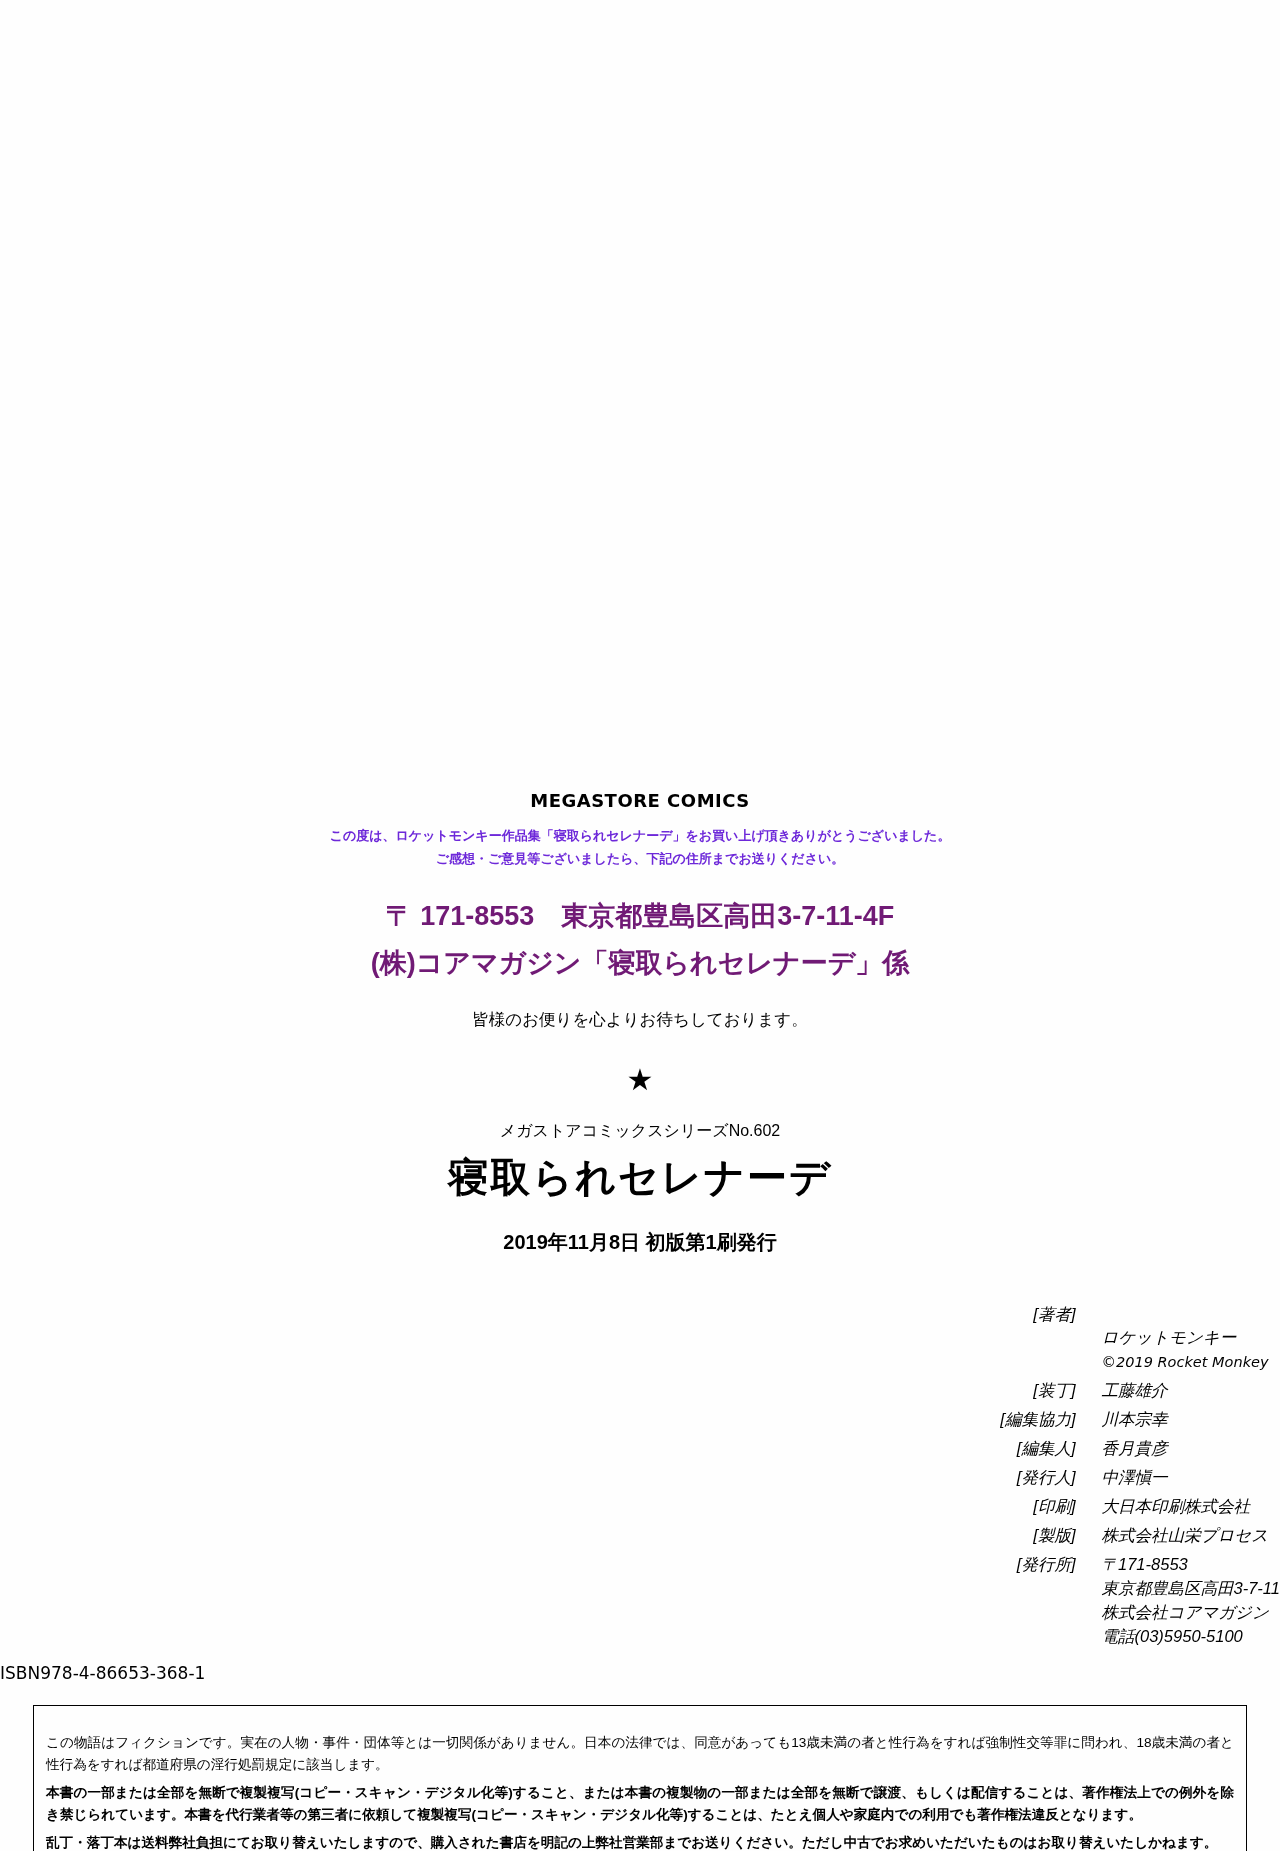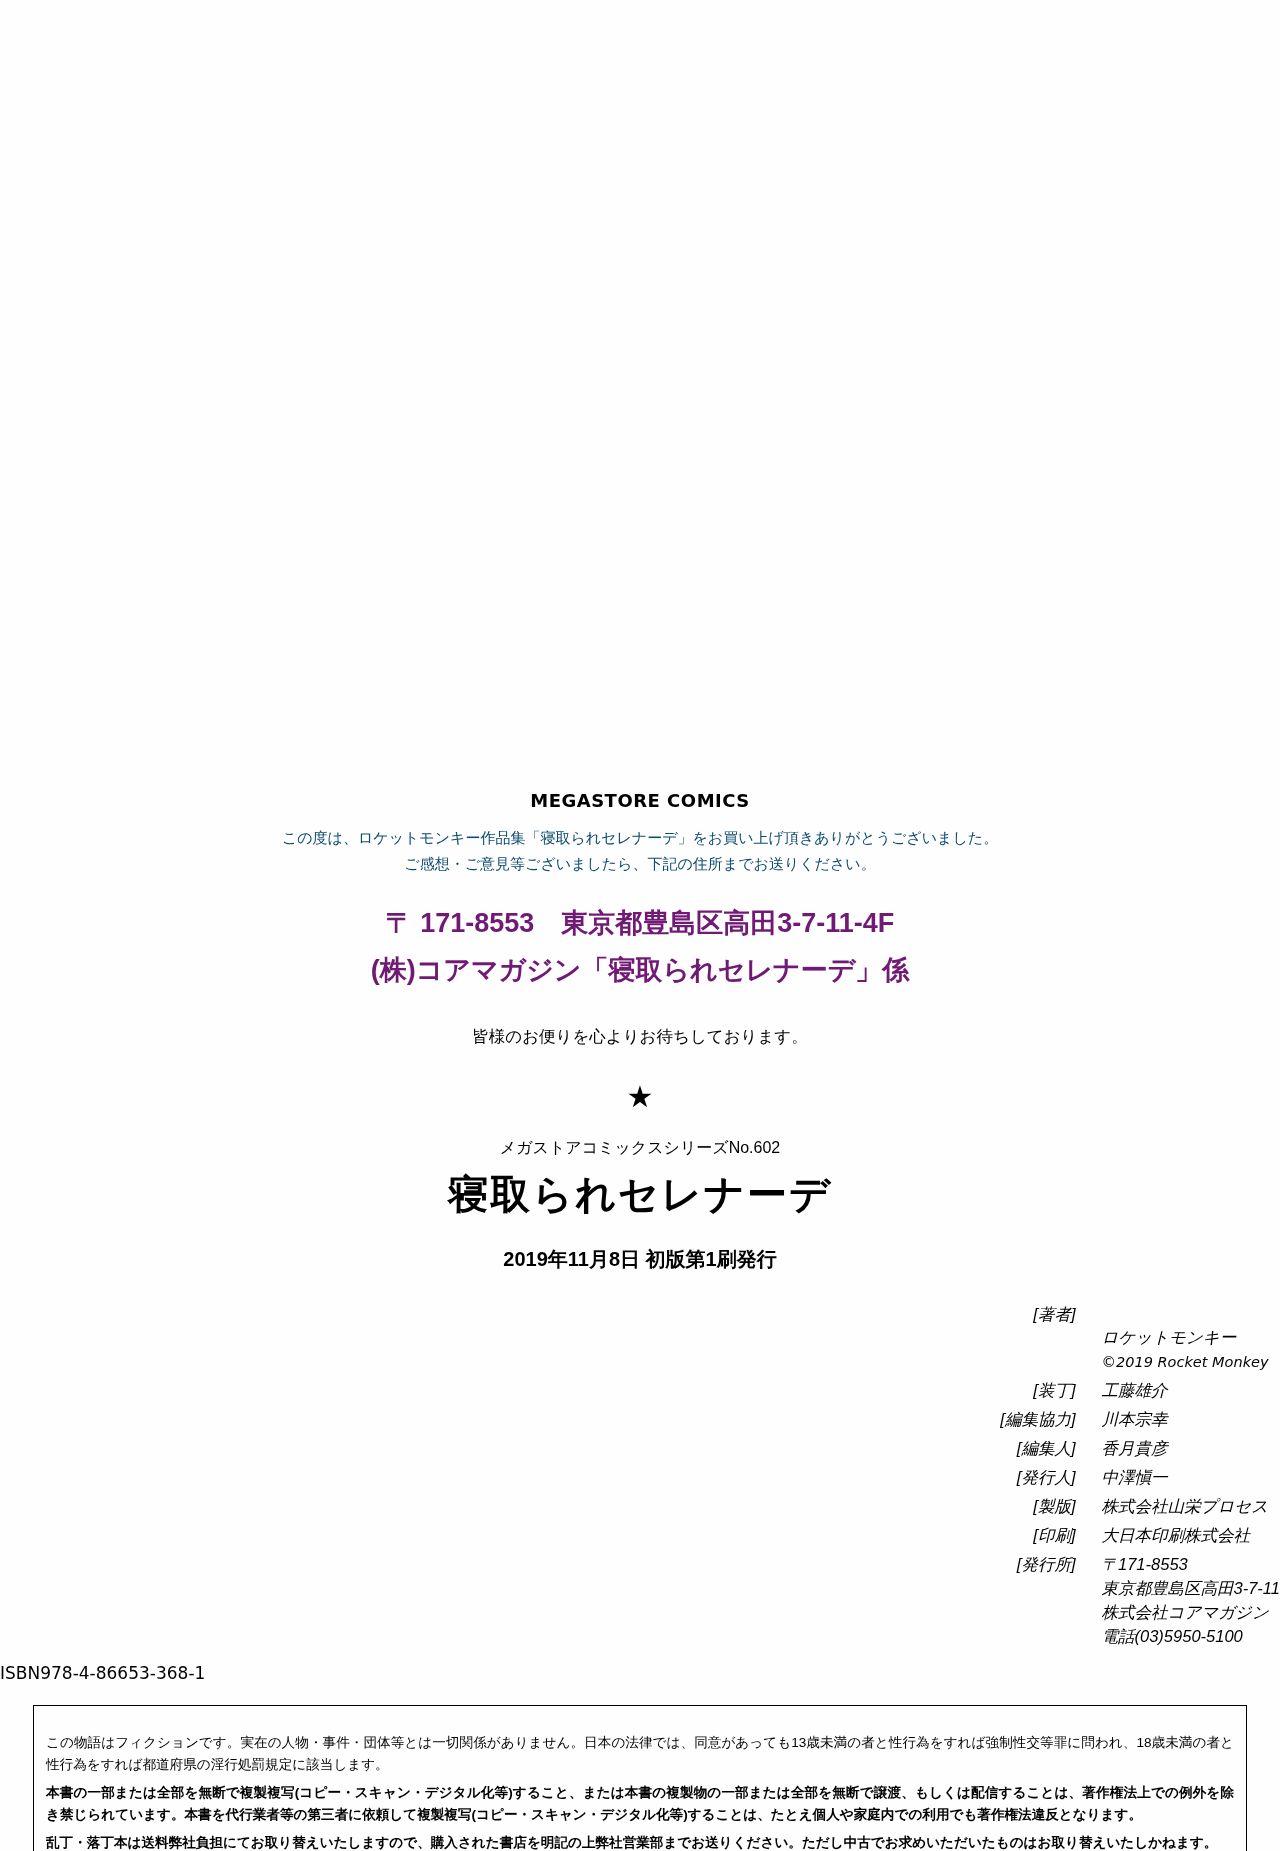--- a/index.html
+++ b/index.html
@@ -34,36 +34,36 @@
   .brand {
     font-family: "DejaVu Sans", sans-serif;
     font-weight: bold;
     font-size: 18px;
     letter-spacing: 0.5px;
     color: #000;
     margin-bottom: 14px;
   }
 
   .thanks-line {
-    font-size: 15px;
+    font-size: 13px;
     line-height: 1.75;
-    color: #0c4a6e;
-    font-weight: 400;
+    color: #6d28d9;
+    font-weight: 700;
   }
 
   .address-block {
     margin-top: 22px;
     font-size: 27px;
     font-weight: bold;
     line-height: 1.75;
     color: #701a75;
   }
 
   .await-line {
-    margin-top: 32px;
+    margin-top: 22px;
     font-size: 16.5px;
     color: #000;
   }
 
   .star {
     margin-top: 34px;
     font-size: 30px;
     line-height: 1;
     color: #000;
   }
@@ -204,26 +204,26 @@
         </tr>
         <tr>
           <td class="role">[編集人]</td>
           <td class="value">香月貴彦</td>
         </tr>
         <tr>
           <td class="role">[発行人]</td>
           <td class="value">中澤愼一</td>
         </tr>
         <tr>
+          <td class="role">[印刷]</td>
+          <td class="value">大日本印刷株式会社</td>
+        </tr>
+        <tr>
           <td class="role">[製版]</td>
           <td class="value">株式会社山栄プロセス</td>
-        </tr>
-        <tr>
-          <td class="role">[印刷]</td>
-          <td class="value">大日本印刷株式会社</td>
         </tr>
         <tr>
           <td class="role">[発行所]</td>
           <td class="value">〒171-8553
 東京都豊島区高田3-7-11
 株式会社コアマガジン
 電話(03)5950-5100</td>
         </tr>
       </tbody>
     </table>

